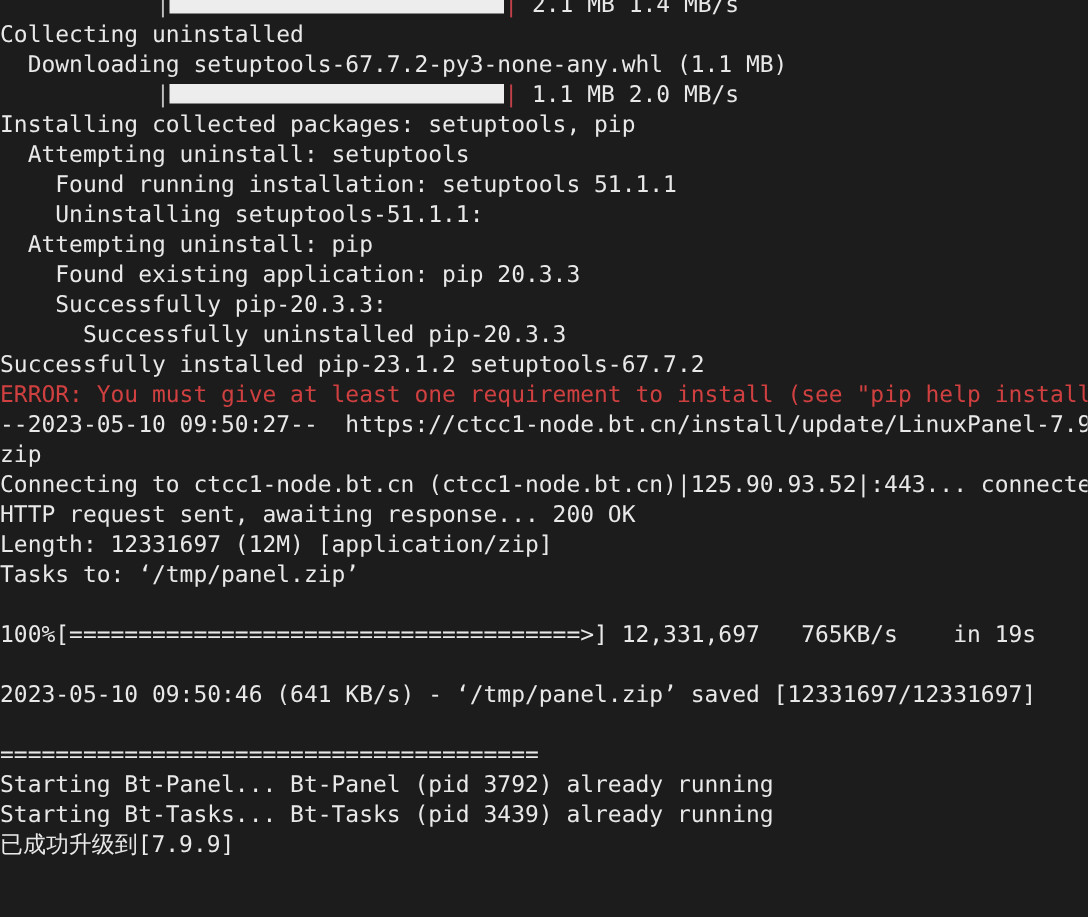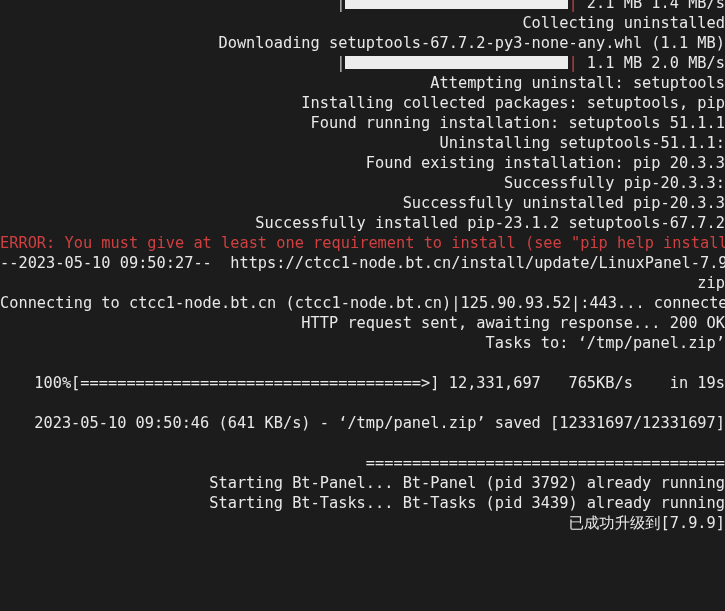--- a/index.html
+++ b/index.html
@@ -17,21 +17,20 @@
     position: relative;
     width: 725px;
     height: 611px;
     background: #1c1c1c;
     color: #e8e8e8;
     font-family: "DejaVu Sans Mono", "Liberation Mono", monospace;
     font-size: 15.3px;
     line-height: 20px;
     letter-spacing: 0px;
     overflow: hidden;
-    text-align: right;
   }
   
   #screen {
     position: absolute;
     left: 0;
     top: -7px;
     width: 725px;
   }
   .line {
     height: 20px;
@@ -61,35 +60,37 @@
   <div id="screen">
 
     <div class="line bar-wrap"><span style="display:inline-block;width:104px"></span><span class="bar-pipe">|</span><span class="bar-fill" style="width:223px"></span><span class="bar-pipe-end">|</span><span class="white"> 2.1 MB 1.4 MB/s</span></div>
 
     <div class="line white">Collecting uninstalled</div>
 
     <div class="line white">  Downloading setuptools-67.7.2-py3-none-any.whl (1.1 MB)</div>
 
     <div class="line bar-wrap"><span style="display:inline-block;width:104px"></span><span class="bar-pipe">|</span><span class="bar-fill" style="width:223px"></span><span class="bar-pipe-end">|</span><span class="white"> 1.1 MB 2.0 MB/s</span></div>
 
+    <div class="line white">Installing collected packages: setuptools, pip</div>
     <div class="line white">  Attempting uninstall: setuptools</div>
-    <div class="line white">Installing collected packages: setuptools, pip</div>
     <div class="line white">    Found running installation: setuptools 51.1.1</div>
     <div class="line white">    Uninstalling setuptools-51.1.1:</div>
-    <div class="line white">    Found existing installation: pip 20.3.3</div>
+    <div class="line white">  Attempting uninstall: pip</div>
+    <div class="line white">    Found existing application: pip 20.3.3</div>
     <div class="line white">    Successfully pip-20.3.3:</div>
     <div class="line white">      Successfully uninstalled pip-20.3.3</div>
     <div class="line white">Successfully installed pip-23.1.2 setuptools-67.7.2</div>
 
     <div class="line red">ERROR: You must give at least one requirement to install (see "pip help install")</div>
 
     <div class="line white">--2023-05-10 09:50:27--  https://ctcc1-node.bt.cn/install/update/LinuxPanel-7.9.9.</div>
     <div class="line white">zip</div>
     <div class="line white">Connecting to ctcc1-node.bt.cn (ctcc1-node.bt.cn)|125.90.93.52|:443... connected.</div>
     <div class="line white">HTTP request sent, awaiting response... 200 OK</div>
+    <div class="line white">Length: 12331697 (12M) [application/zip]</div>
     <div class="line white">Tasks to: ‘/tmp/panel.zip’</div>
 
     <div class="line blank"></div>
 
     <div class="line white">100%[=====================================&gt;] 12,331,697   765KB/s    in 19s</div>
 
     <div class="line blank"></div>
 
     <div class="line white">2023-05-10 09:50:46 (641 KB/s) - ‘/tmp/panel.zip’ saved [12331697/12331697]</div>
 

